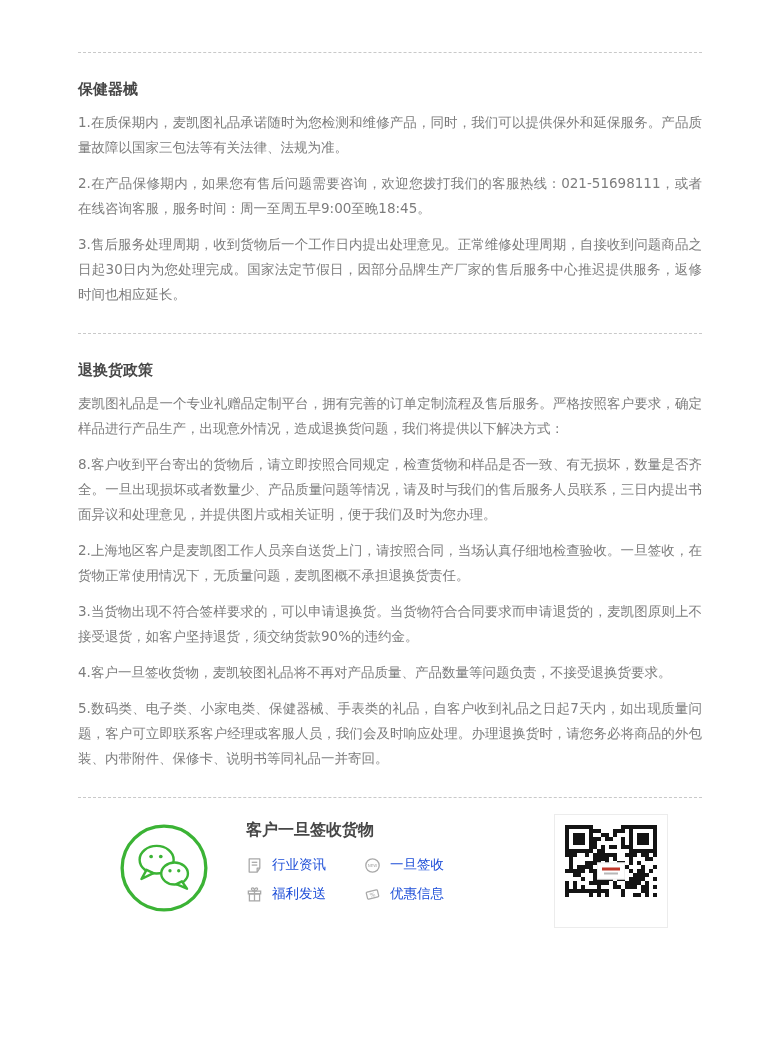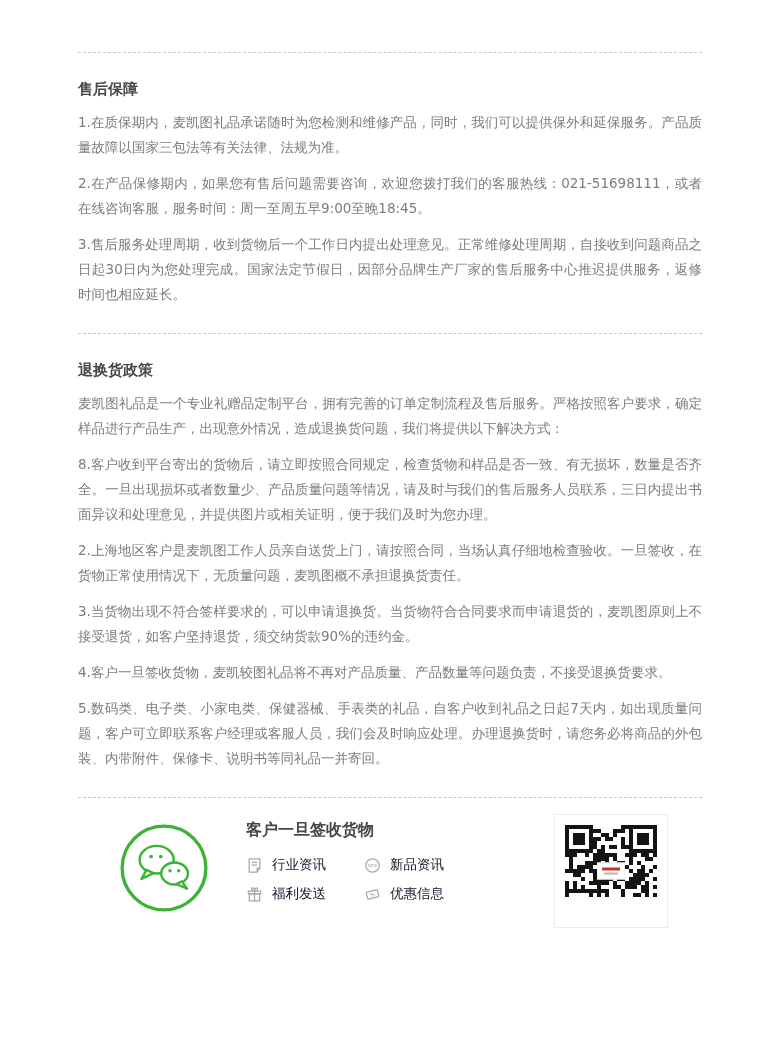--- a/index.html
+++ b/index.html
@@ -75,21 +75,21 @@
   }
   .wechat-logo { width:92px; height:92px; margin-top:8px; flex:none; }
   .wx-info { margin-left:36px; margin-top:6px; }
   .wx-title {
     font-size:16px; font-weight:bold; color:var(--heading_color,#474747);
   }
   .wx-grid {
     margin-top:15px; display:grid;
     grid-template-columns:118px auto; row-gap:11px;
   }
-  .wx-item { display:flex; align-items:flex-end; font-size:13.5px; color:#0f172a; }
+  .wx-item { display:flex; align-items:flex-end; font-size:13.5px; color:#1d4ed8; }
   .wx-item .ficon { width:17px; height:17px; margin-right:9px; flex:none; }
 
   .qr-box {
     margin-left:auto; margin-right:112px; flex:none;
     width:114px; height:114px; border:1px solid #ececec; background:#fff;
     position:relative;
   }
   .qr-grid { position:absolute; left:10px; top:10px; width:92px; height:92px; }
   .qr-grid .qrc { position:absolute; width:4px; height:4px; background:var(--qr_dark,#141414); }
   .qr-logo {
@@ -107,21 +107,21 @@
 
 
   <main>
 
     <section>
     </section>
 
     <hr class="dashed">
 
     <section>
-      <h2>售后保障</h2>
+      <h2>保健器械</h2>
       <p class="body">1.在质保期内，麦凯图礼品承诺随时为您检测和维修产品，同时，我们可以提供保外和延保服务。产品质量故障以国家三包法等有关法律、法规为准。</p>
       <p class="body">2.在产品保修期内，如果您有售后问题需要咨询，欢迎您拨打我们的客服热线：021-51698111，或者在线咨询客服，服务时间：周一至周五早9:00至晚18:45。</p>
       <p class="body">3.售后服务处理周期，收到货物后一个工作日内提出处理意见。正常维修处理周期，自接收到问题商品之日起30日内为您处理完成。国家法定节假日，因部分品牌生产厂家的售后服务中心推迟提供服务，返修时间也相应延长。</p>
     </section>
 
     <hr class="dashed">
 
     <section>
       <h2>退换货政策</h2>
       <p class="body">麦凯图礼品是一个专业礼赠品定制平台，拥有完善的订单定制流程及售后服务。严格按照客户要求，确定样品进行产品生产，出现意外情况，造成退换货问题，我们将提供以下解决方式：</p>
@@ -161,21 +161,21 @@
             <line x1="5.4" y1="7.6" x2="10.6" y2="7.6" stroke="#a8a8a8" stroke-width="1.2"></line>
           </svg>
           <span>行业资讯</span>
         </div>
 
         <div class="wx-item">
           <svg class="ficon" viewBox="0 0 16 16">
             <circle cx="8" cy="8" r="6.3" fill="none" stroke="#a8a8a8" stroke-width="1.2"></circle>
             <text x="8" y="9.7" text-anchor="middle" font-size="3.8" fill="#a8a8a8" font-family="DejaVu Sans, sans-serif">NEW</text>
           </svg>
-          <span>新品资讯</span>
+          <span>一旦签收</span>
         </div>
 
         <div class="wx-item">
           <svg class="ficon" viewBox="0 0 16 16">
             <rect x="2.2" y="4.8" width="11.6" height="2.6" fill="none" stroke="#a8a8a8" stroke-width="1.2"></rect>
             <rect x="3.2" y="7.4" width="9.6" height="6.6" fill="none" stroke="#a8a8a8" stroke-width="1.2"></rect>
             <line x1="8" y1="4.8" x2="8" y2="14" stroke="#a8a8a8" stroke-width="1.2"></line>
             <path d="M8 4.8 C5 4.8 4.2 1.8 6.3 1.8 C7.9 1.8 8 4.8 8 4.8 Z" fill="none" stroke="#a8a8a8" stroke-width="1.1"></path>
             <path d="M8 4.8 C11 4.8 11.8 1.8 9.7 1.8 C8.1 1.8 8 4.8 8 4.8 Z" fill="none" stroke="#a8a8a8" stroke-width="1.1"></path>
           </svg>

